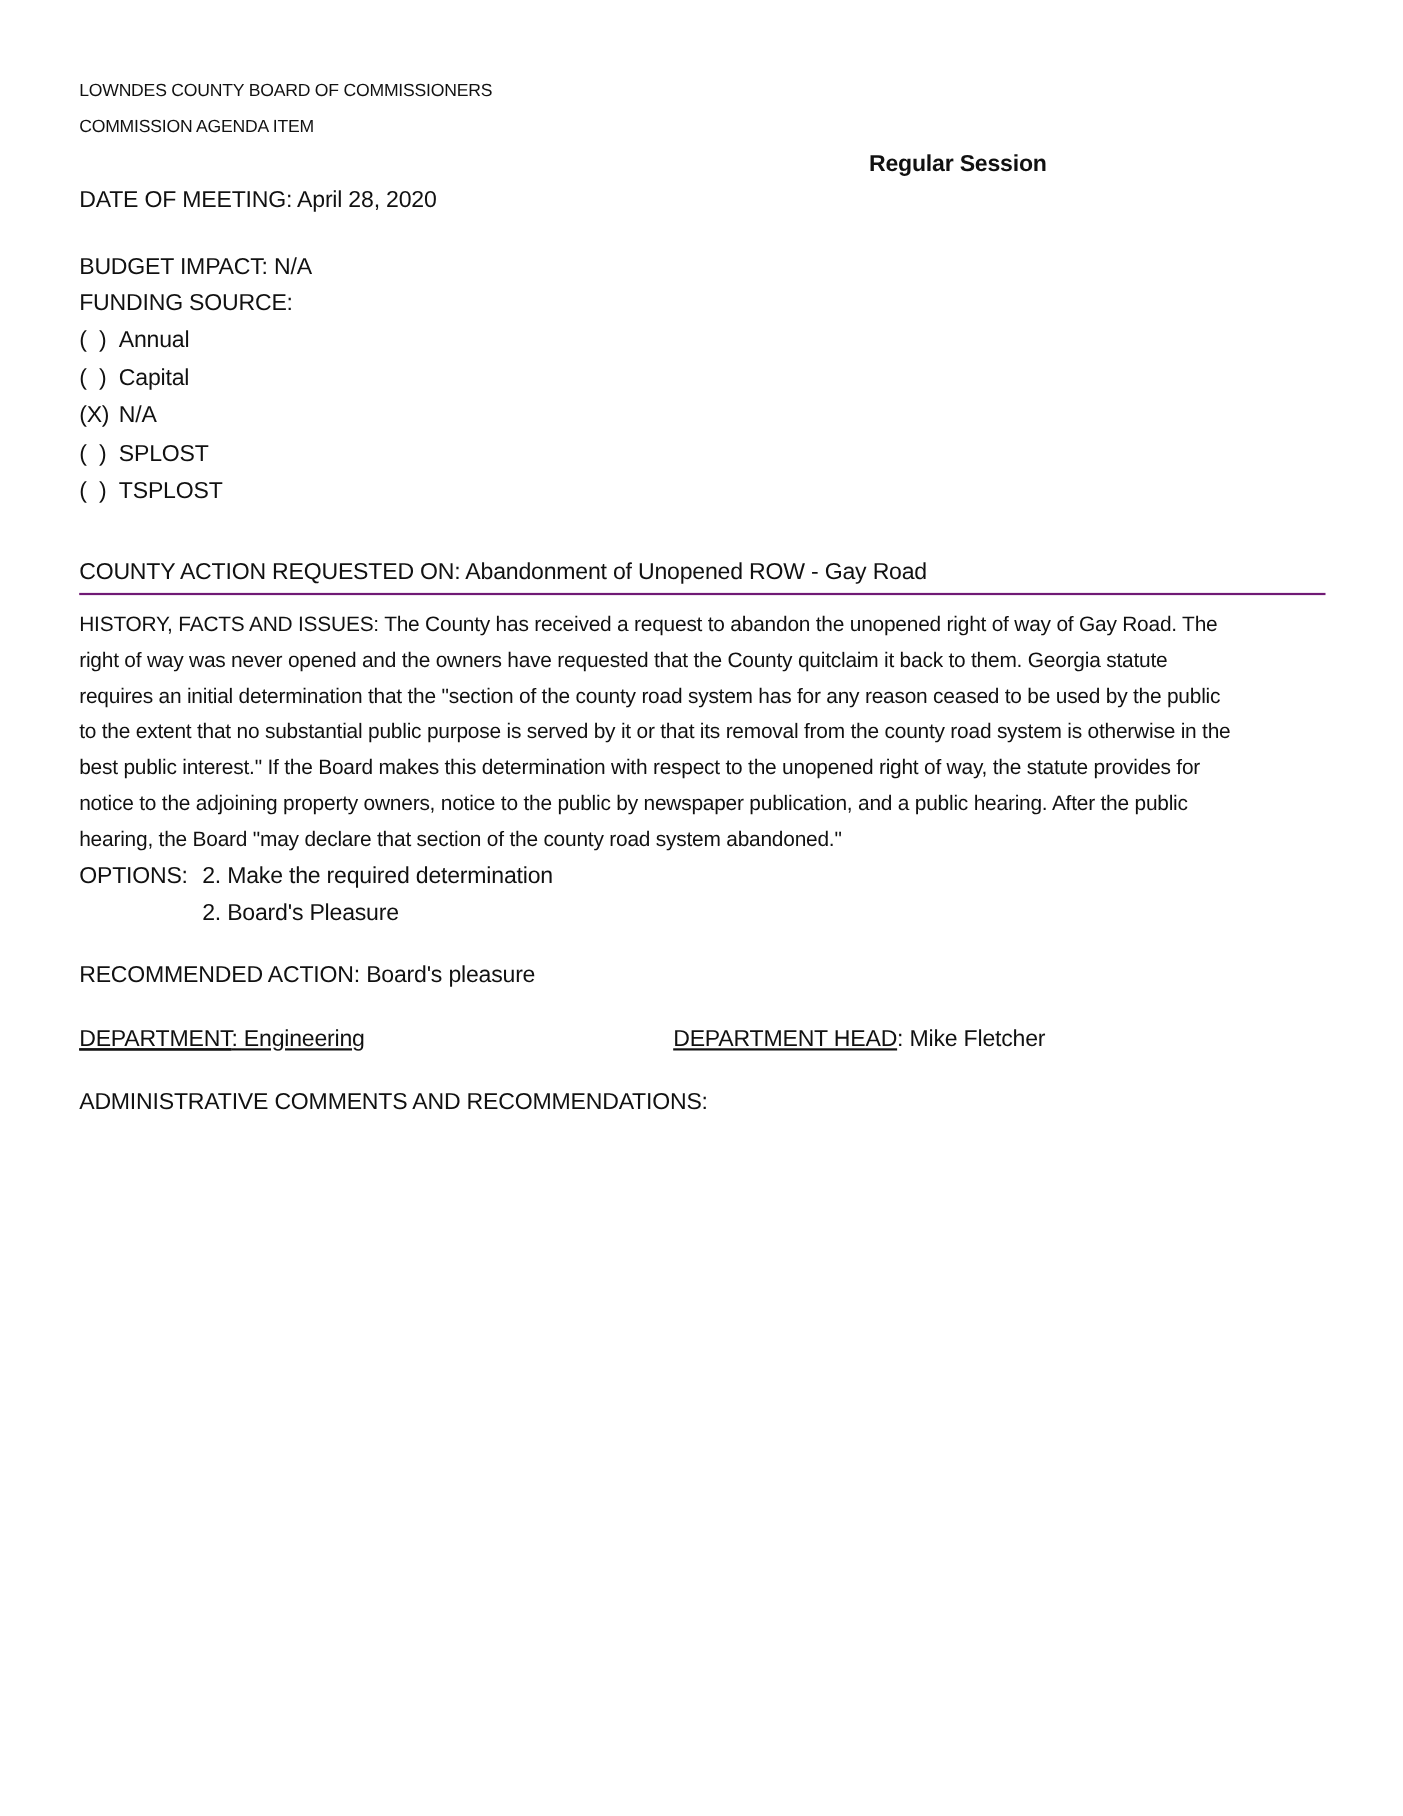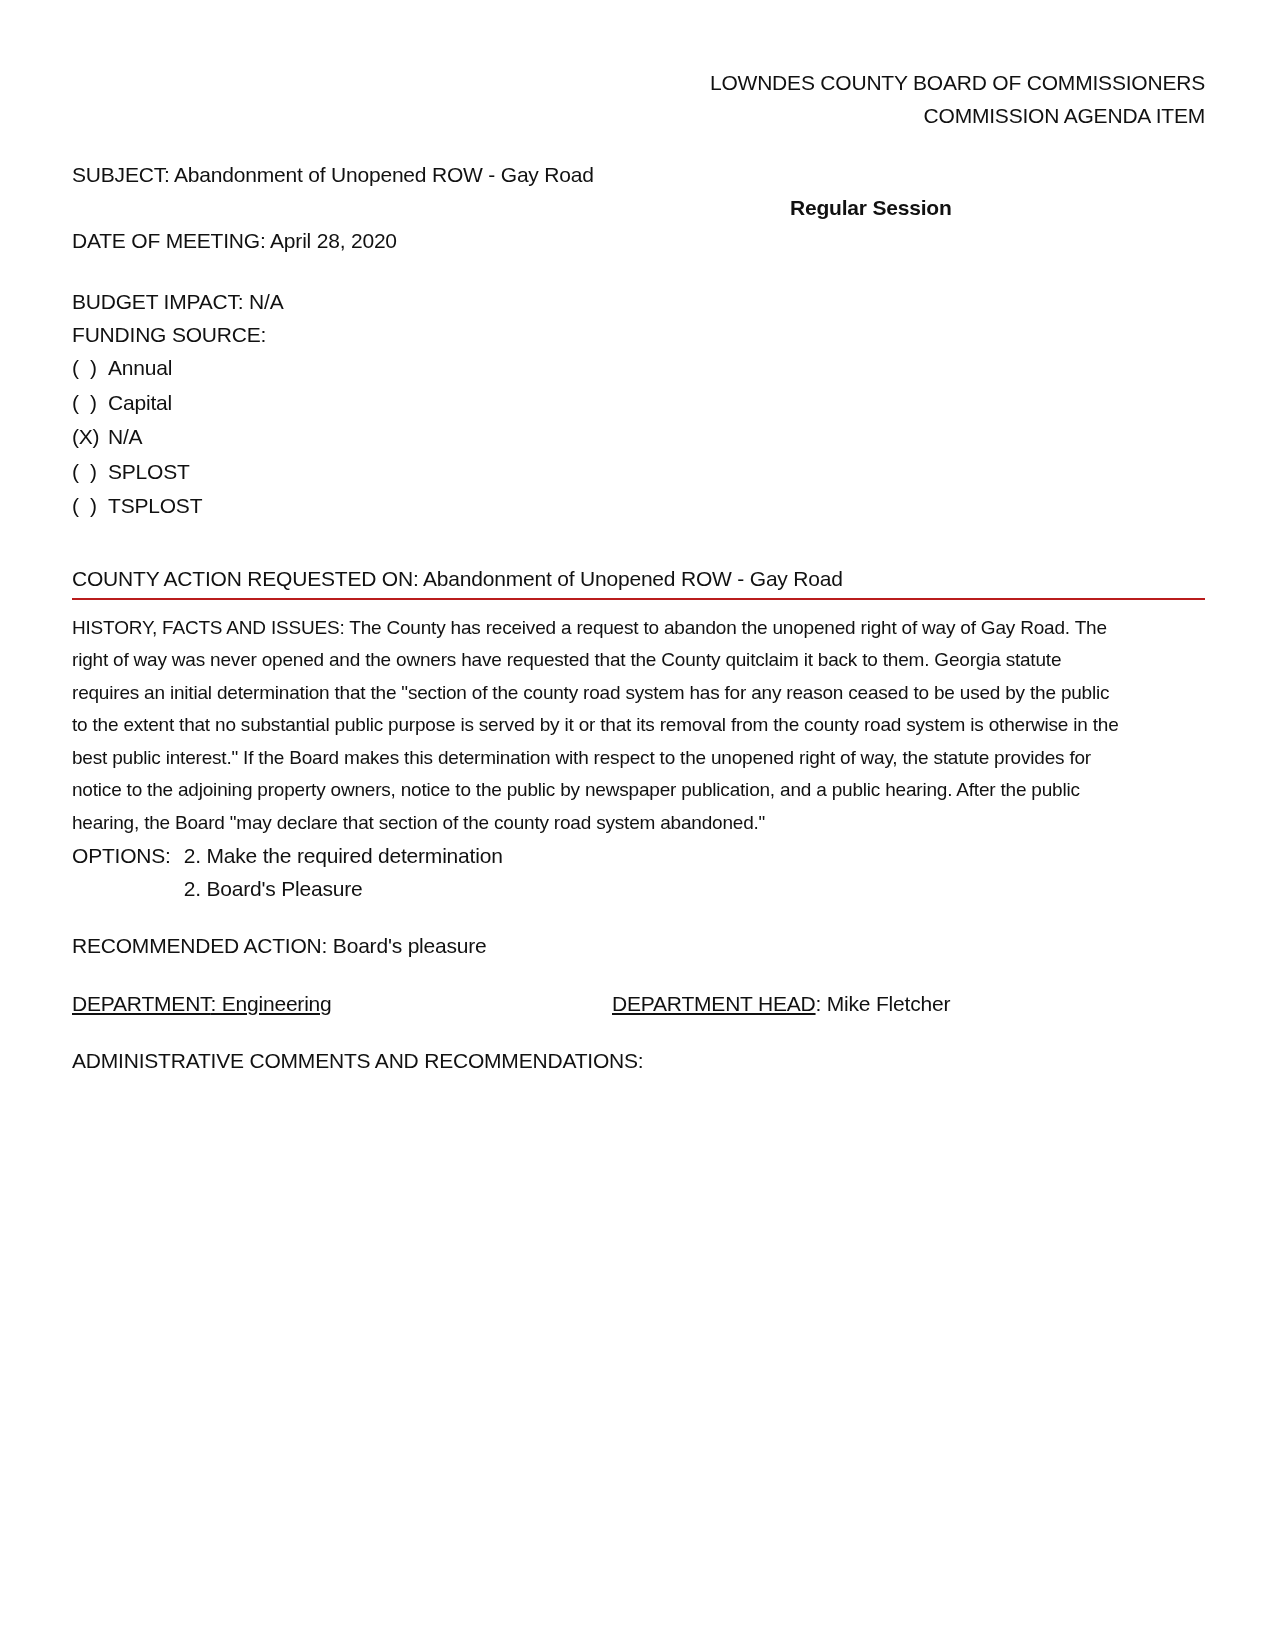--- a/index.html
+++ b/index.html
@@ -11,22 +11,22 @@
     color: #111111;
     position: relative;
     letter-spacing: -0.2px;
   }
   .page {
     padding: 66px 70px 0 72px;
     width: 100%;
     height: 100%;
   }
   .doc-title {
-    text-align: right;
-    font-size: 21px;
+    text-align: left;
+    font-size: 16px;
     line-height: 33px;
   }
   .line { font-size: 21px; line-height: 33px; }
 
   .subject { margin-top: 26px; }
   .session { padding-left: 718px; font-weight: bold; }
   .date { }
 
   .budget { margin-top: 28px; }
   .funding-label { }
@@ -37,21 +37,21 @@
     line-height: 34.5px;
   }
   .funding-option .mark {
     width: 36px;
     white-space: pre;
     flex: 0 0 auto;
   }
 
   .county-action {
     margin-top: 38px;
-    border-bottom: 2px solid #b91c1c;
+    border-bottom: 2px solid #701a75;
     padding-bottom: 3px;
   }
 
   .history {
     margin-top: 12px;
     font-size: 19px;
     line-height: 32.5px;
     max-width: 1055px;
   }
 
@@ -76,21 +76,20 @@
 </head>
 <body>
 
 <div class="page">
 
   <div class="doc-title">
     <div>LOWNDES COUNTY BOARD OF COMMISSIONERS</div>
     <div>COMMISSION AGENDA ITEM</div>
   </div>
 
-  <div class="line subject">SUBJECT: Abandonment of Unopened ROW - Gay Road</div>
 
   <div class="line session">Regular Session</div>
 
   <div class="line date">DATE OF MEETING: April 28, 2020</div>
 
   <div class="line budget">BUDGET IMPACT: N/A</div>
   <div class="line funding-label">FUNDING SOURCE:</div>
 
   <div class="funding-option">
     <span class="mark">(  )</span>

